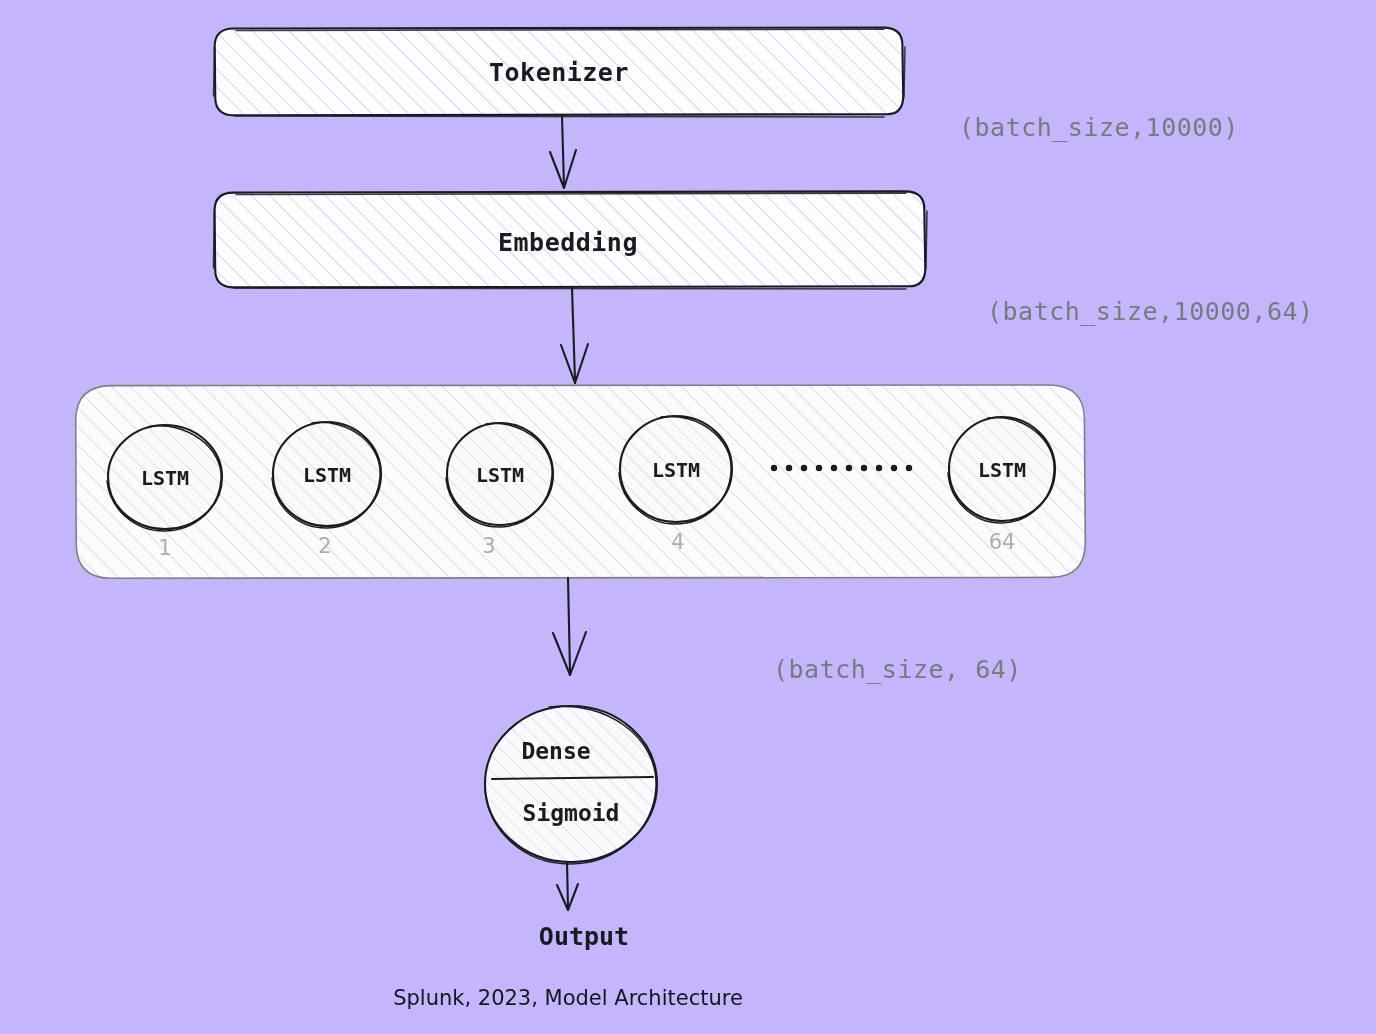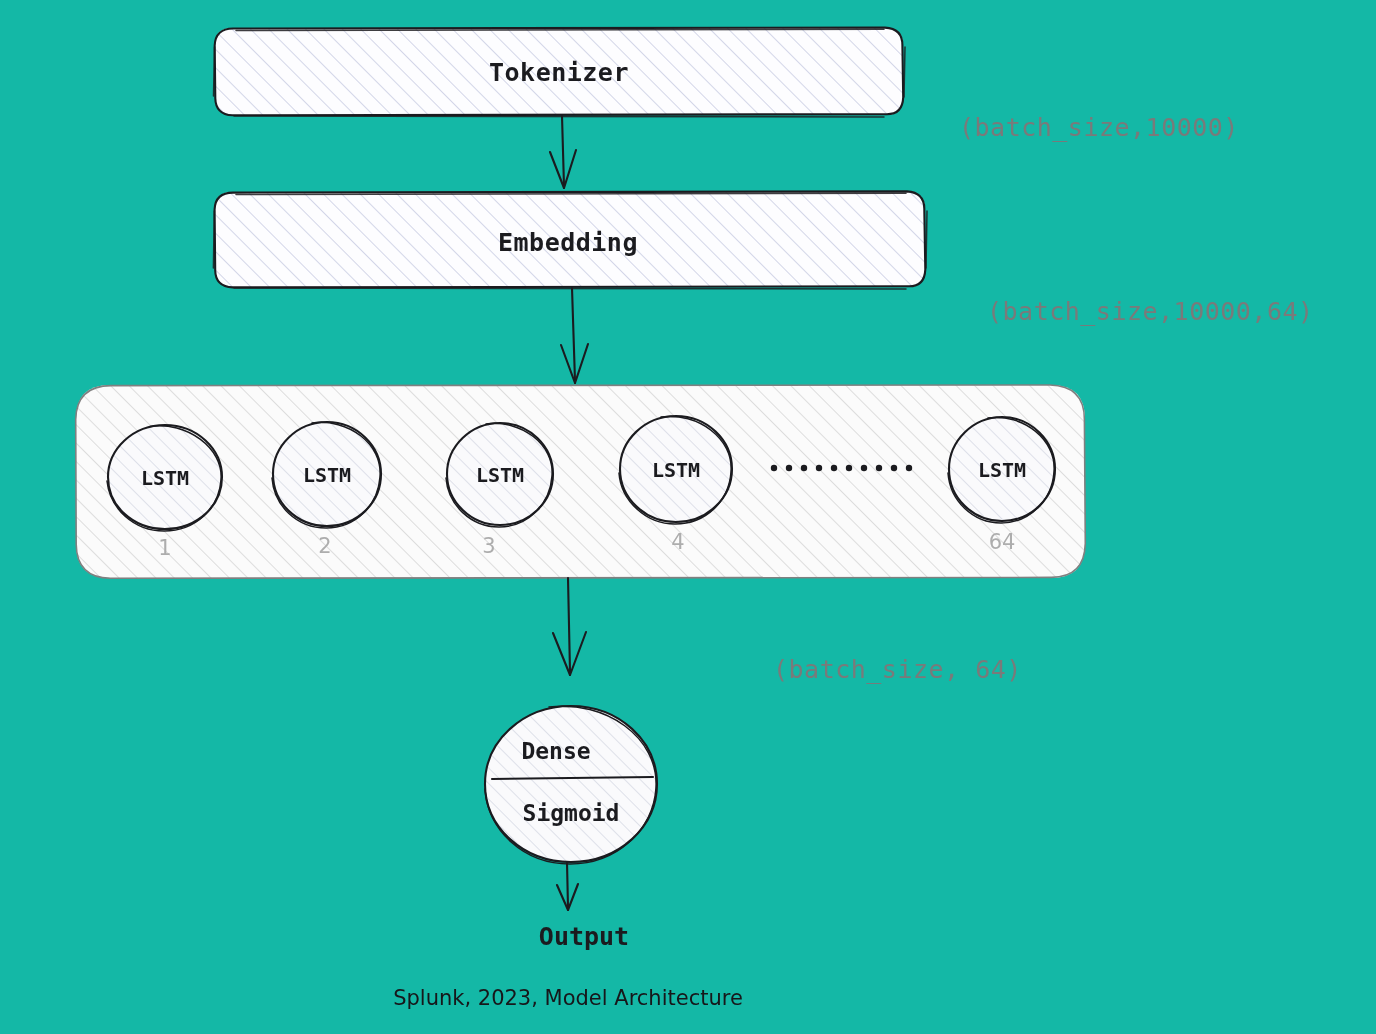--- a/index.html
+++ b/index.html
@@ -5,21 +5,21 @@
 <style>
   html, body {
     margin: 0;
     padding: 0;
     background: #ffffff;
   }
   #canvas {
     position: relative;
     width: 1376px;
     height: 1034px;
-    background: #14b8a6;
+    background: #c4b5fd;
     overflow: hidden;
     font-family: "DejaVu Sans Mono", monospace;
   }
   svg#diagram {
     position: absolute;
     left: 0;
     top: 0;
     width: 1376px;
     height: 1034px;
   }

